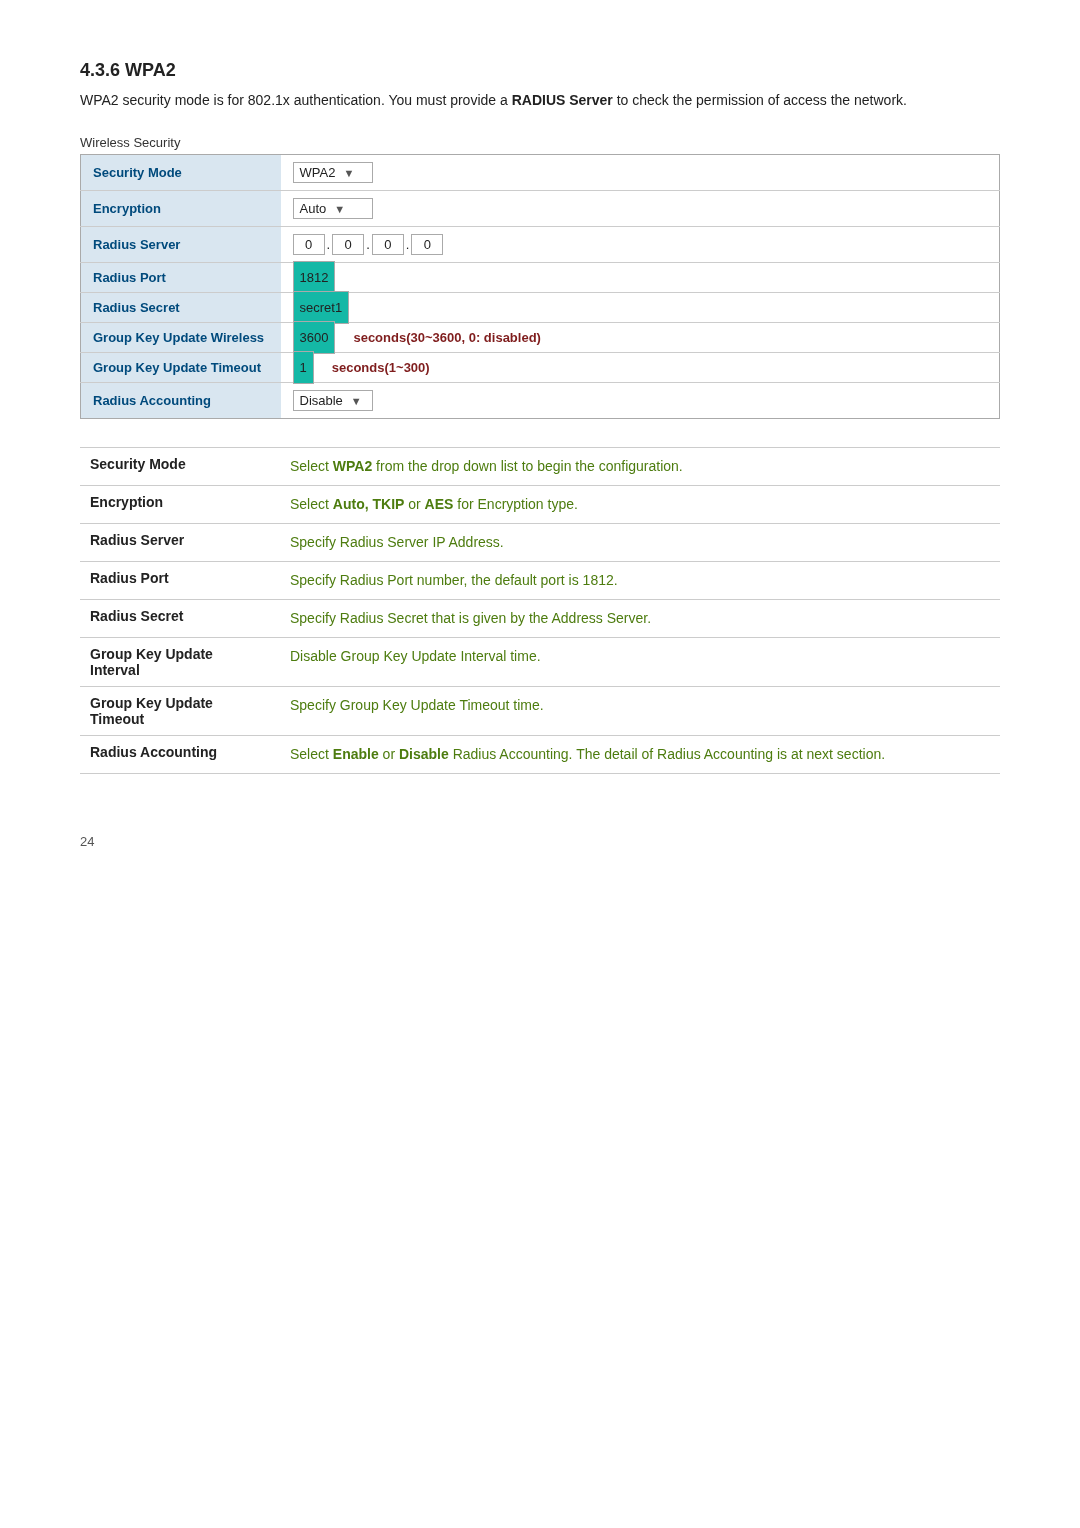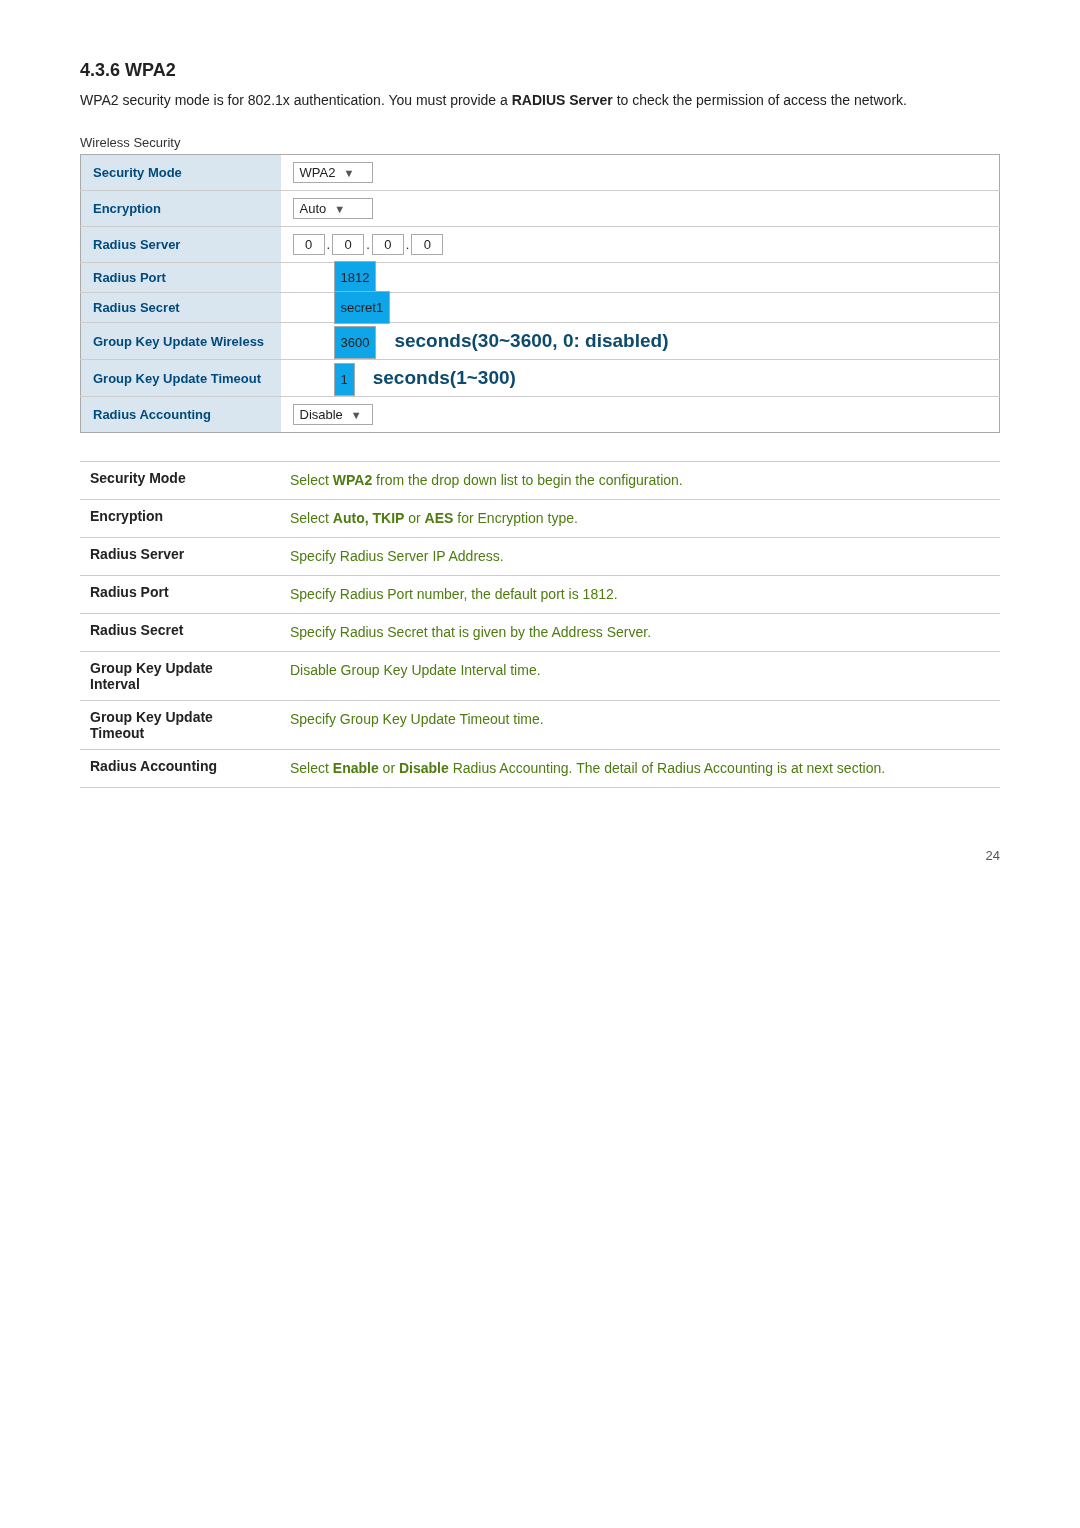--- a/index.html
+++ b/index.html
@@ -50,24 +50,24 @@
       color: #004a7c;
       font-weight: bold;
       width: 200px;
       font-size: 13px;
     }
     .config-table td.value-cell {
       background: #fff;
       font-size: 13px;
     }
     .hint-text {
-      color: #0c4a6e;
+      color: #7f1d1d;
       font-weight: bold;
       margin-left: 18px;
-      font-size: 19px;
+      font-size: 13px;
     }
     
     .mock-select {
       display: inline-flex;
       align-items: center;
       border: 1px solid #aaa;
       padding: 2px 6px;
       background: #fff;
       font-size: 13px;
       min-width: 80px;
@@ -91,22 +91,21 @@
       text-align: center;
     }
     .ip-dot {
       font-size: 13px;
     }
     
     .mock-input {
       border: 1px solid #aaa;
       padding: 8px 6px;
       font-size: 13px;
-      background: #0ea5e9;
-      margin-left: 41px;
+      background: #14b8a6;
     }
     
     .desc-table {
       width: 100%;
       border-collapse: collapse;
       margin-bottom: 40px;
     }
     .desc-table tr {
       border-bottom: 1px solid #ccc;
     }
@@ -121,21 +120,21 @@
     .desc-table td.field-name {
       font-weight: bold;
       width: 200px;
       white-space: nowrap;
     }
     .desc-table td.field-desc {
       color: #4d7c0f;
       line-height: 1.5;
     }
     .page-number {
-      text-align: right;
+      text-align: left;
       font-size: 13px;
       color: #555;
       margin-top: 60px;
     }
   </style>
 </head>
 <body>
 
 <h2>4.3.6 WPA2</h2>
 

